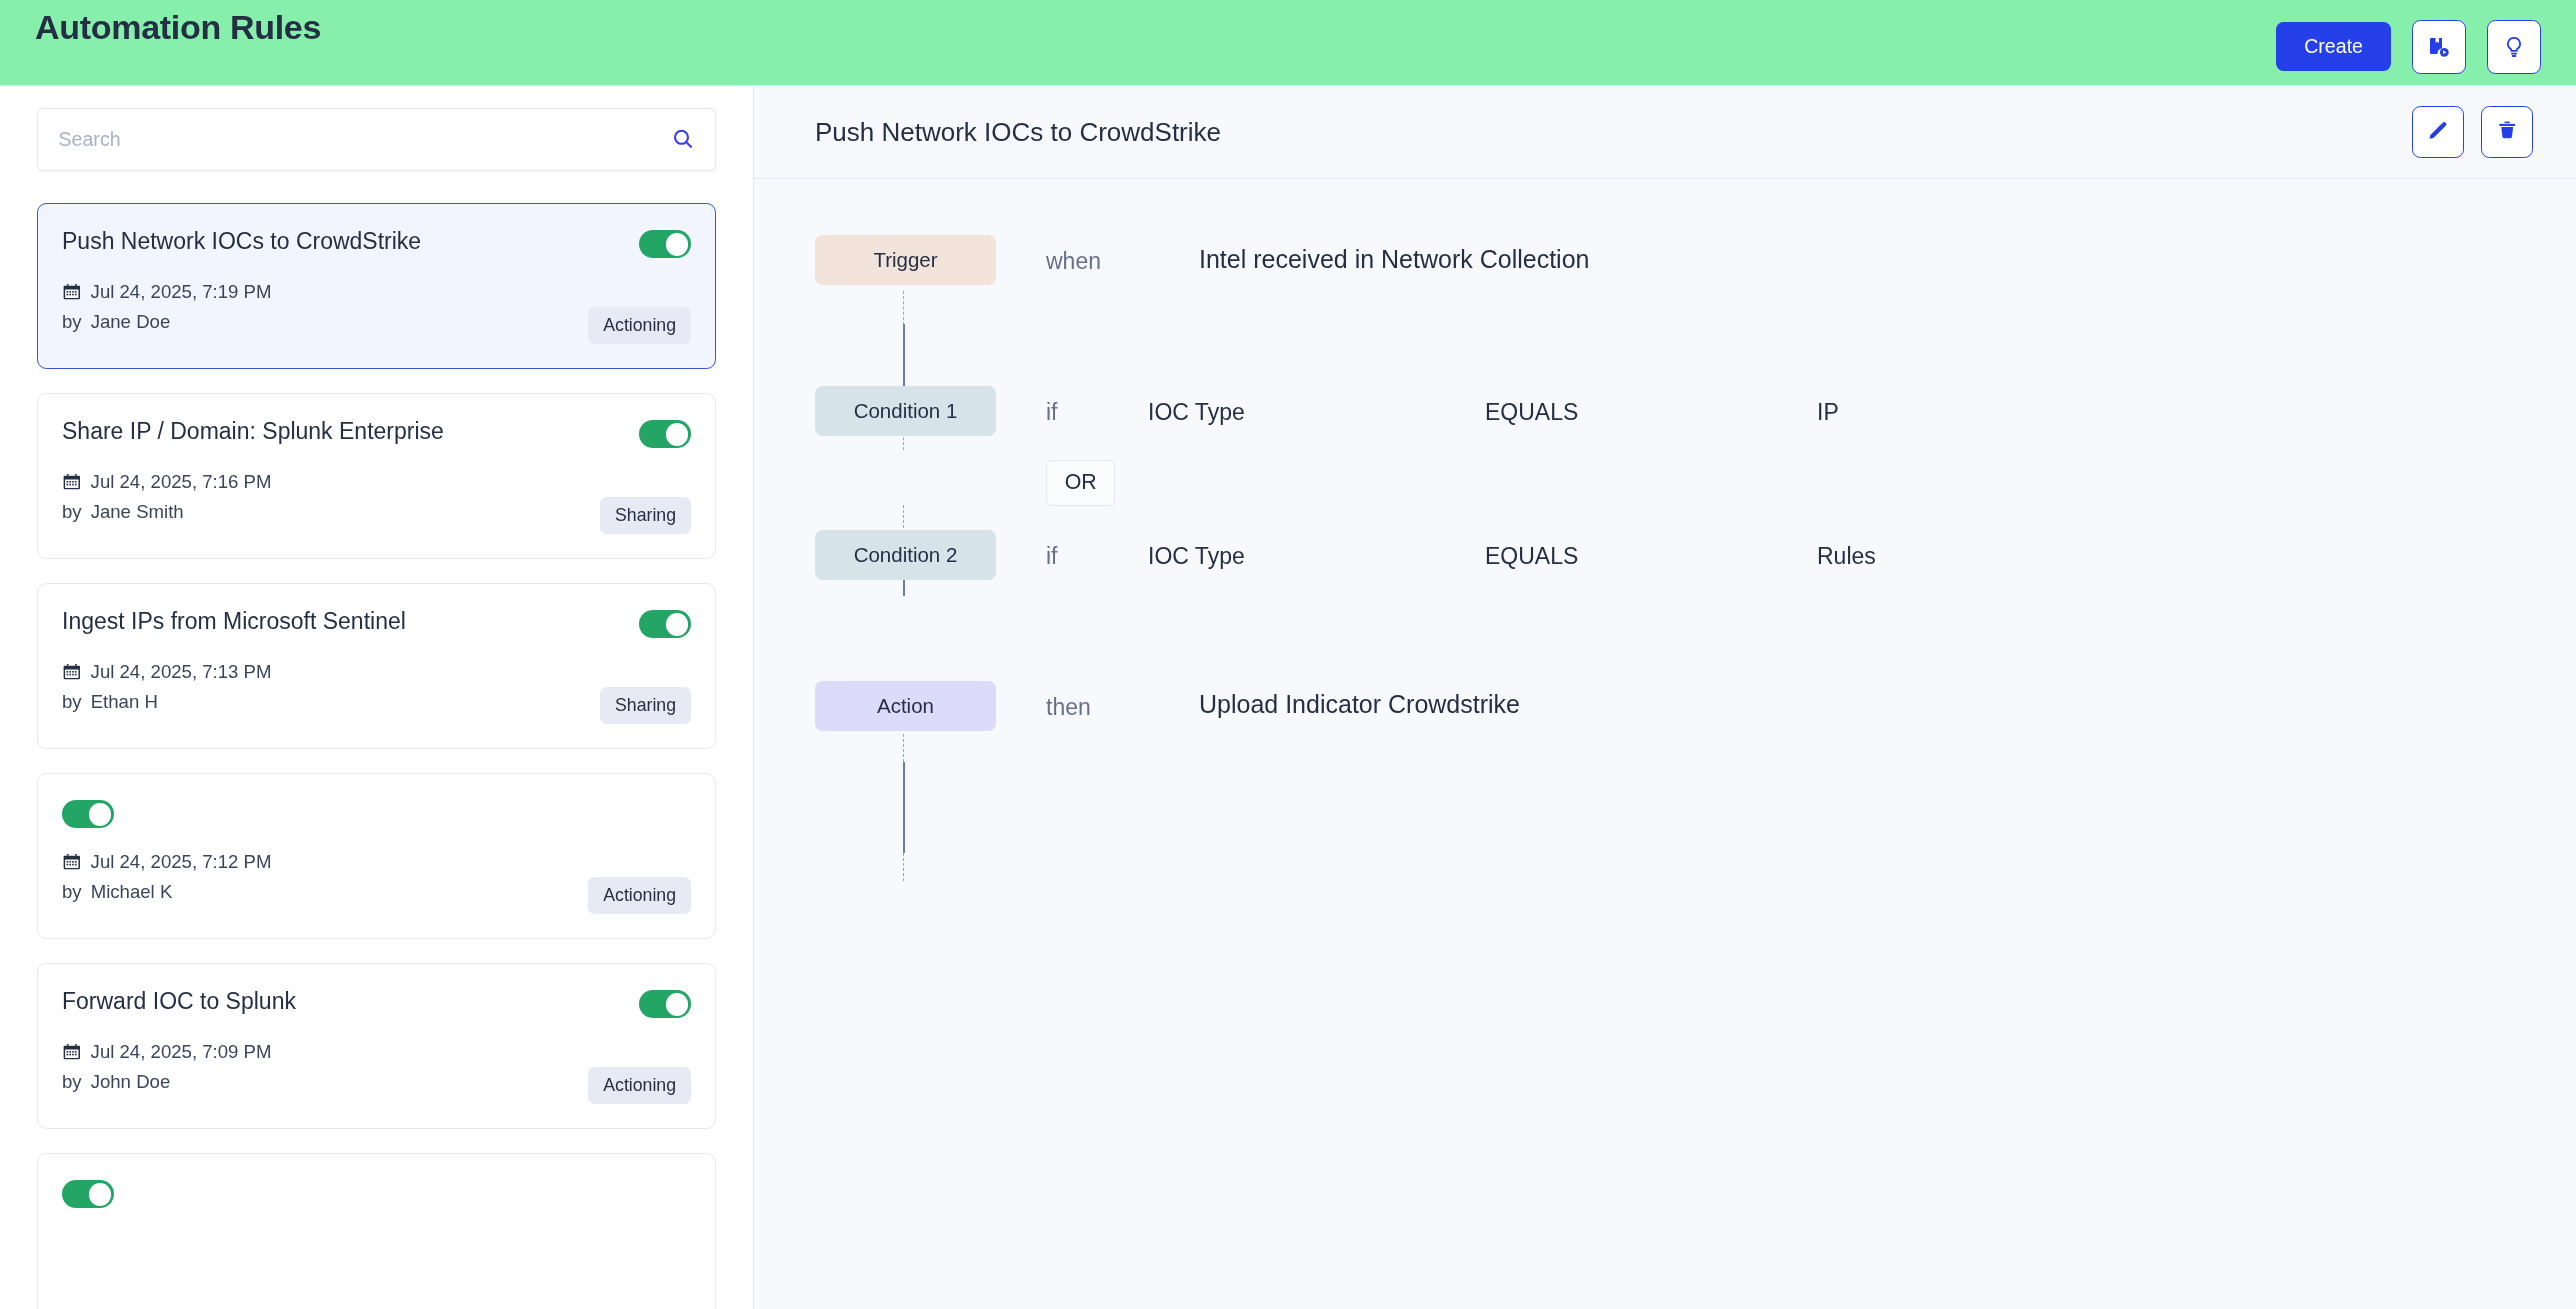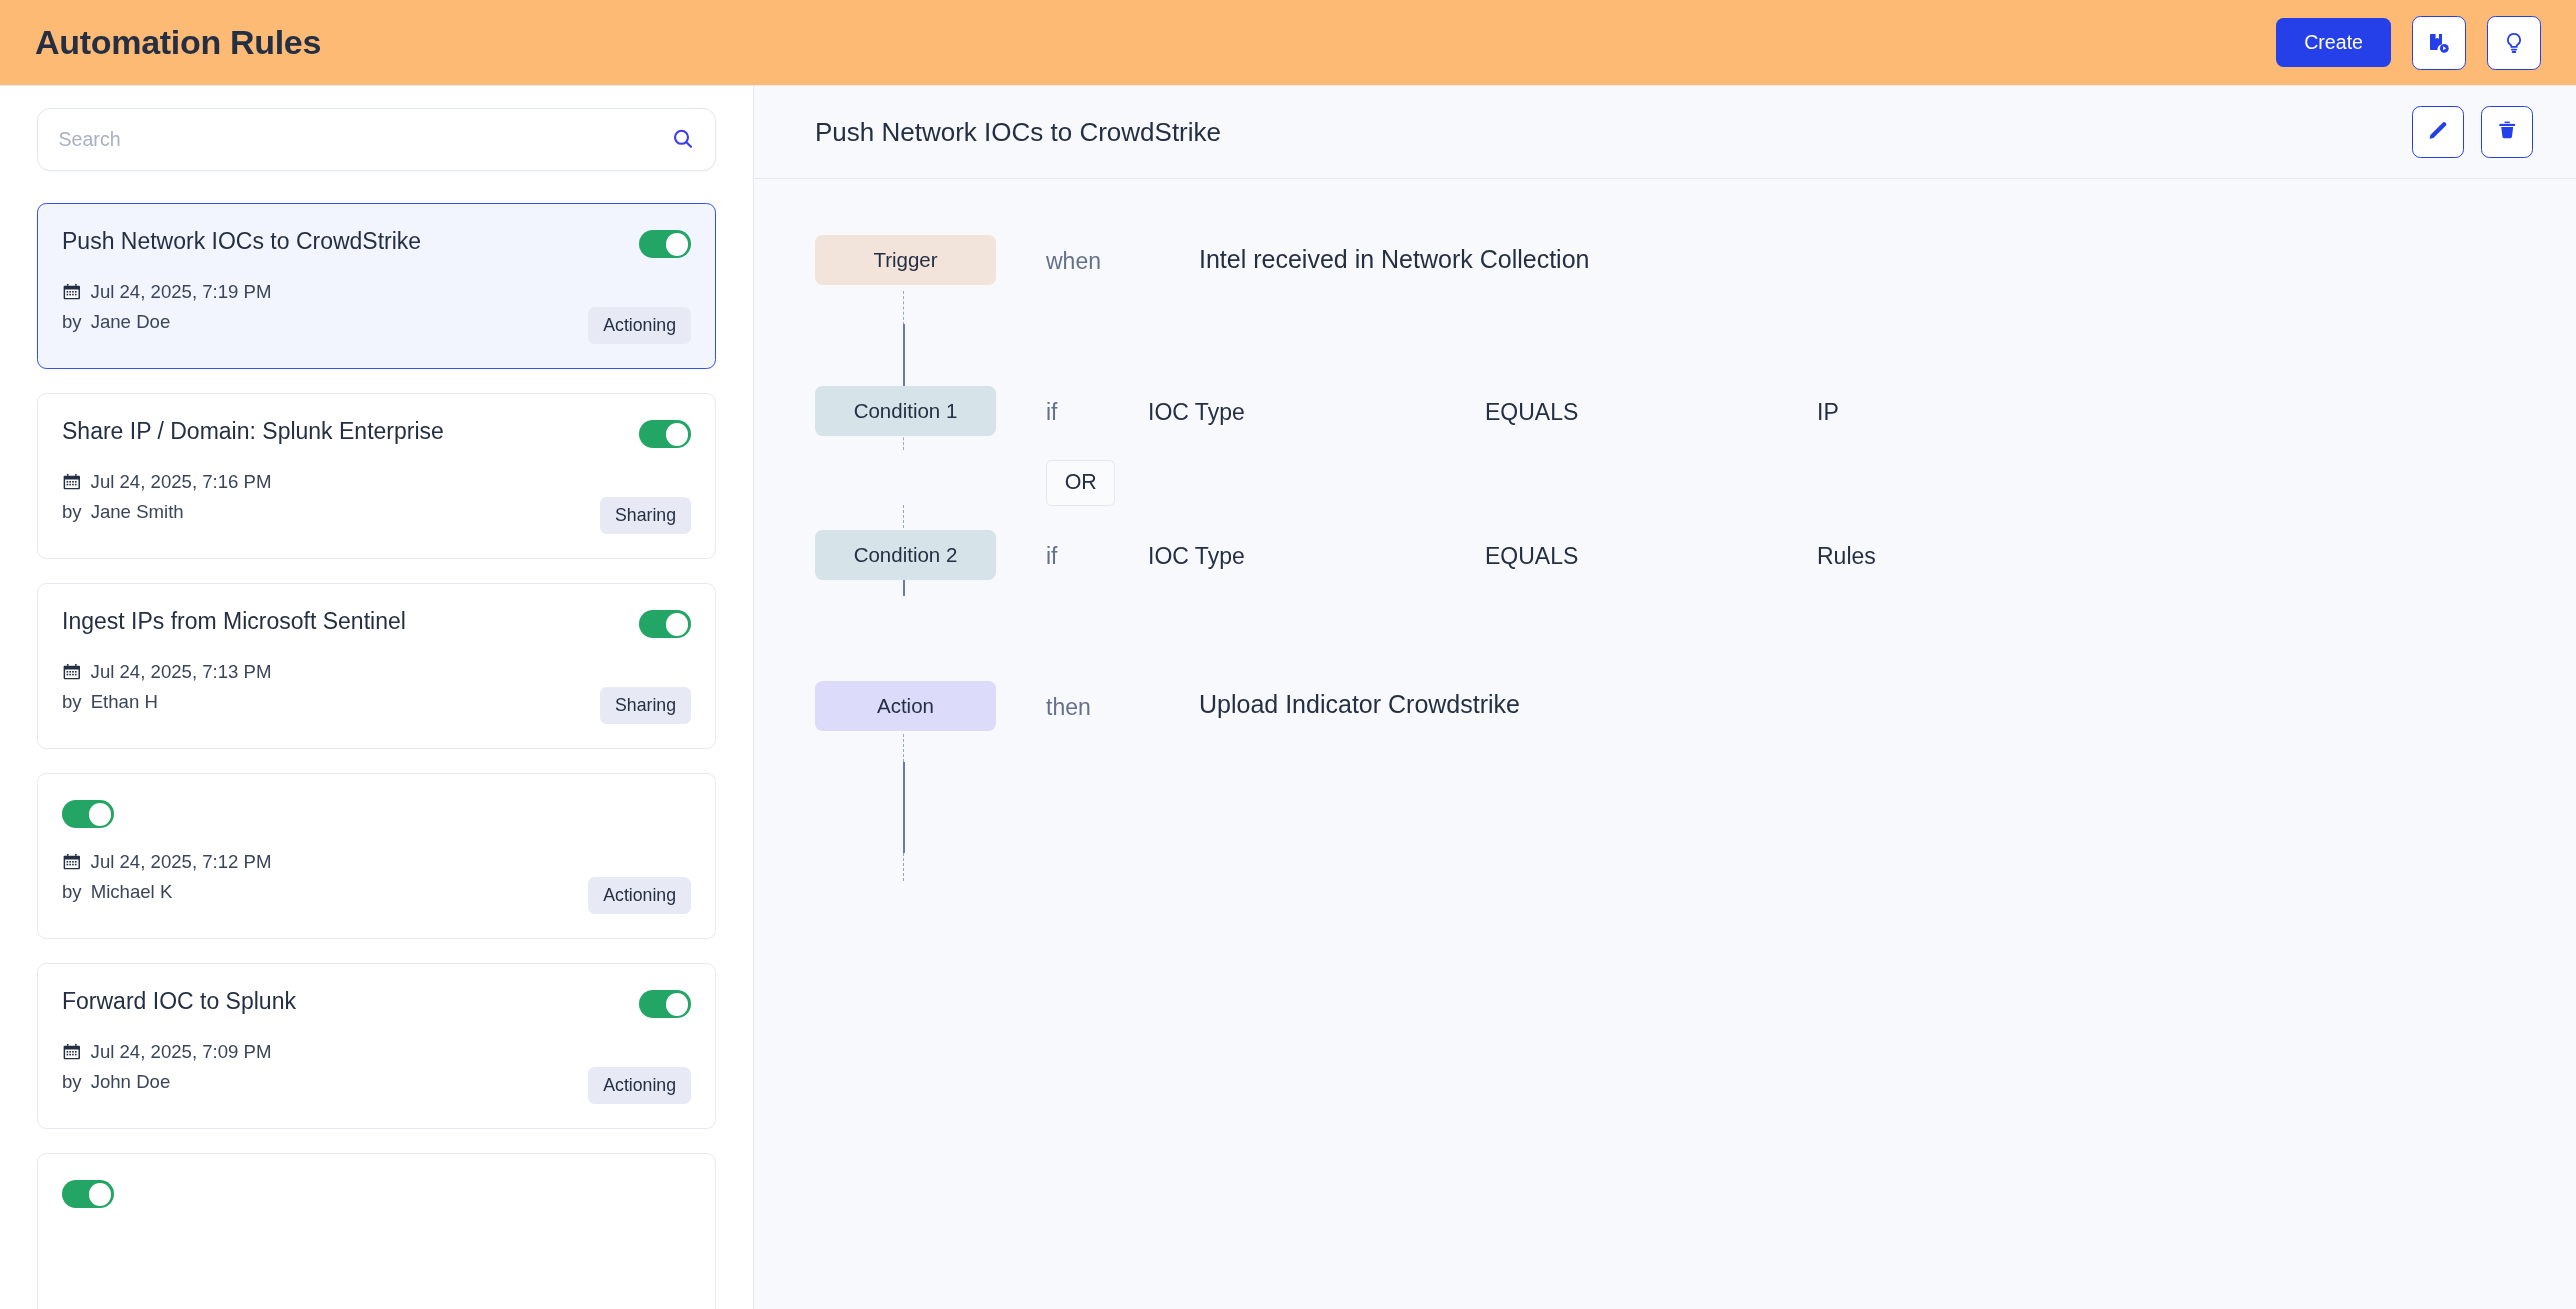--- a/index.html
+++ b/index.html
@@ -7,24 +7,24 @@
     width: 2576px; height: 1309px;
     font-family: "Liberation Sans", sans-serif;
     background: #ffffff;
     overflow: hidden;
   }
   .app { width: 2576px; height: 1309px; display: flex; flex-direction: column; }
 
   
   .topbar {
     height: 86px; min-height: 86px;
-    background: #fdba74;
+    background: #86efac;
     border-bottom: 0.9px solid #e6e9f0;
-    display: flex; align-items: center;
-    padding: 0 35px 0 35px;
+    display: flex; 
+    padding: 8px 35px 0 35px;
   }
   .app-title {
     font-size: 34px; font-weight: 700; color: #252f43;
     letter-spacing: -0.3px;
   }
   .topbar-actions { margin-left: auto; display: flex; align-items: center; gap: 21px; }
   .btn-create {
     background: #2540e8; color: #ffffff;
     font-size: 19.6px; font-weight: 500;
     border: none; border-radius: 7.5px;
@@ -50,21 +50,21 @@
     padding: 22.4px 37px 0 37px;
     overflow: hidden;
     position: relative;
   }
   .search-wrap {
     position: relative;
     margin-bottom: 32px;
   }
   .search-input {
     width: 100%; height: 63px;
-    border: 0.9px solid #e3e7ef; border-radius: 13px;
+    border: 0.9px solid #e3e7ef; border-radius: 6px;
     background: #fff;
     font-size: 19.6px; color: #252f43;
     font-family: inherit;
     padding: 0 60px 0 20.5px;
     outline: none;
     box-shadow: 0 0.9px 1.9px rgba(16,24,40,0.03);
   }
   .search-input::placeholder { color: #aab1c2; }
   .search-icon-btn {
     position: absolute; right: 17px; top: 50%;

